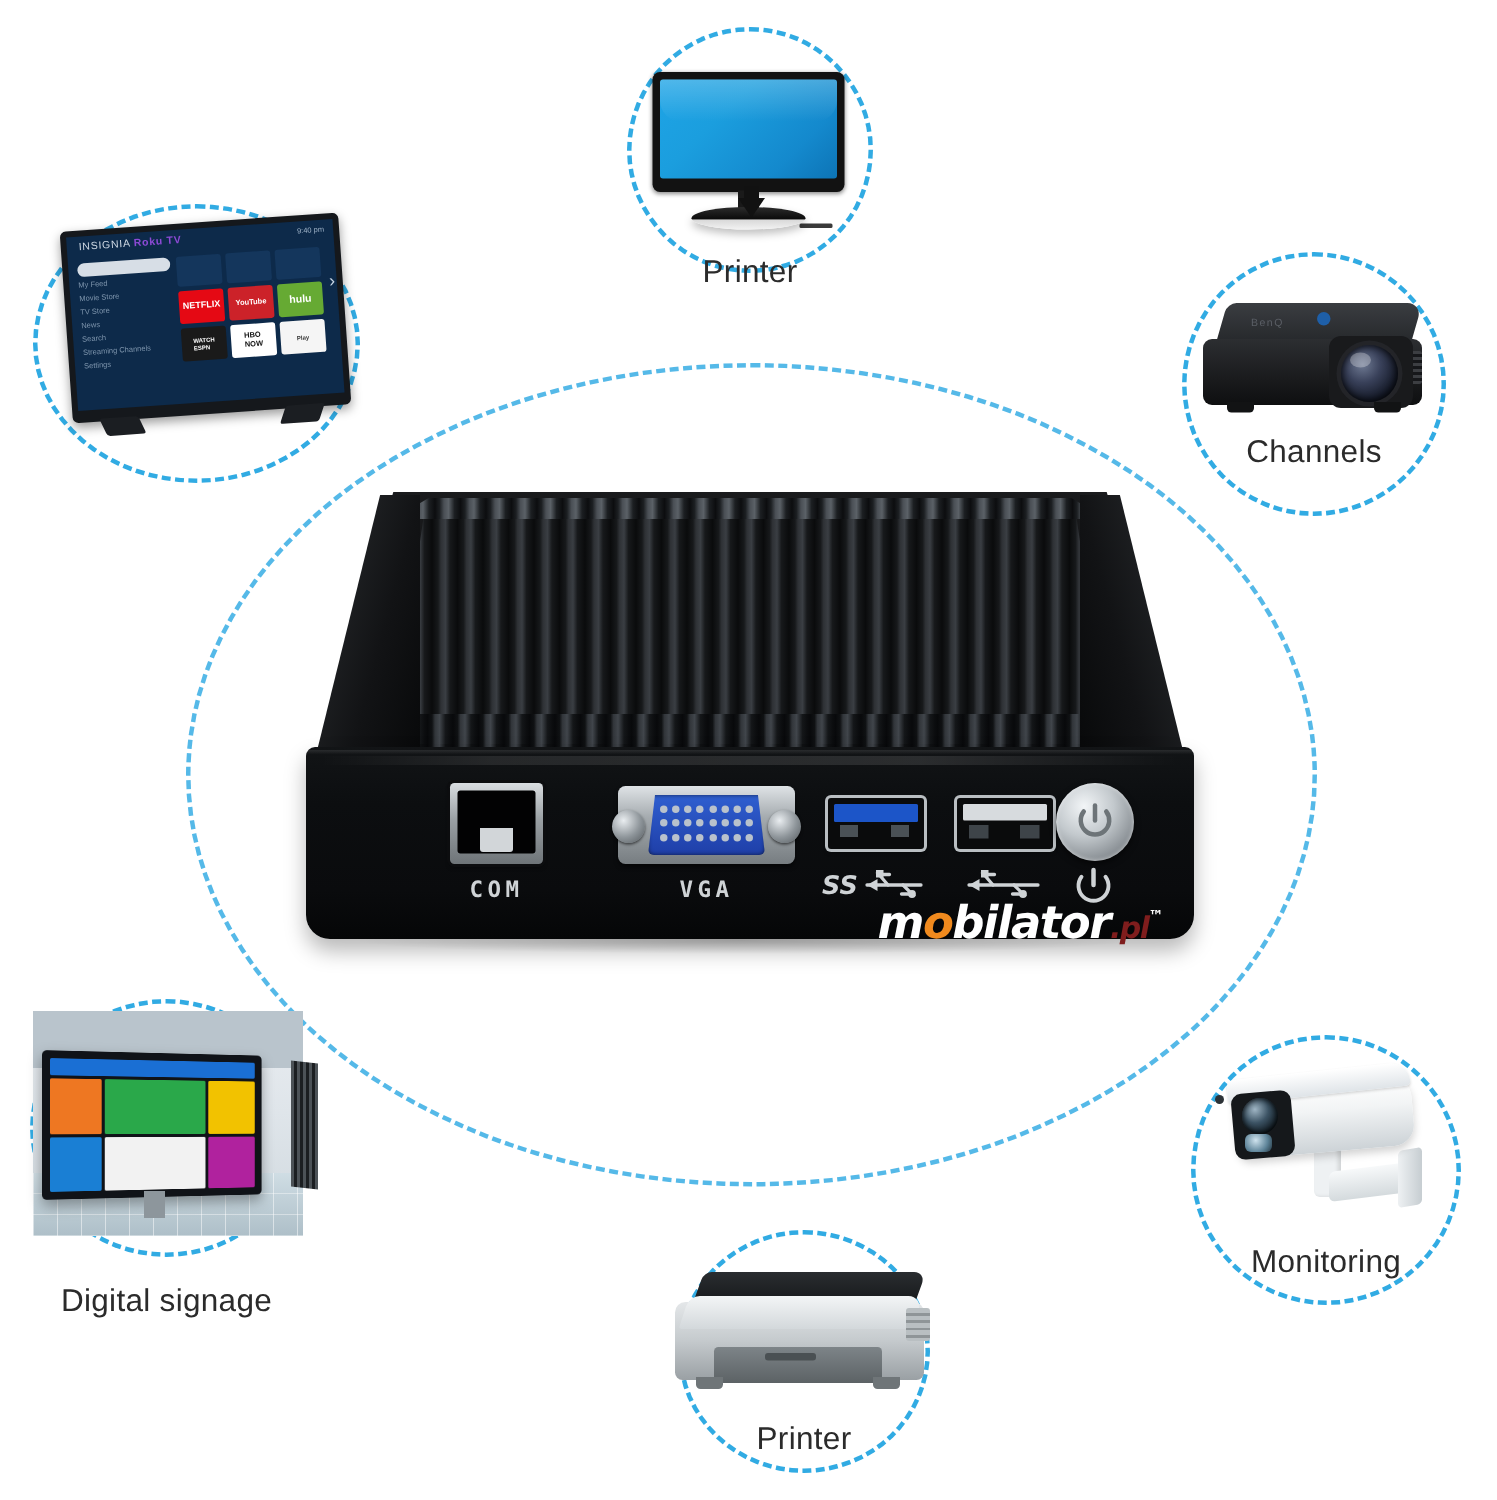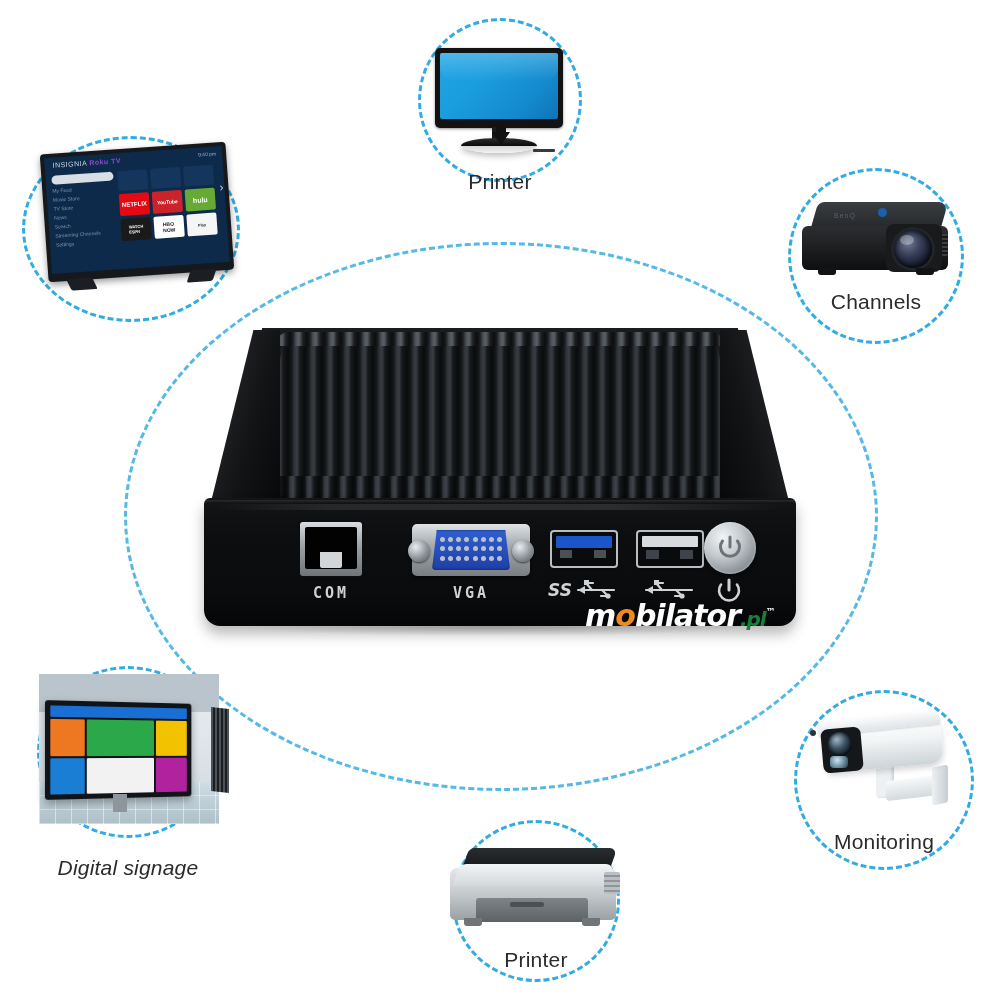--- a/index.html
+++ b/index.html
@@ -212,21 +212,21 @@
      background:radial-gradient(circle at 36% 30%,#f2f5f7 0%,#c3c9cd 40%,#8d9398 72%,#5e6569 100%);
      box-shadow:0 2px 4px rgba(0,0,0,.55),inset 0 0 3px rgba(255,255,255,.6);}
   .pwr-btn svg{position:absolute;left:13px;top:12px;}
 
   .plabel{position:absolute;color:#cfd3d6;font-size:15px;letter-spacing:3px;font-weight:bold;
      font-family:"DejaVu Sans Mono","Liberation Mono",monospace;}
 
   .wm{position:absolute;left:381px;top:272px;font-size:30px;font-weight:bold;font-style:italic;
      letter-spacing:-1px;color:#ffffff;font-family:"DejaVu Sans","Liberation Sans",sans-serif;}
   .wm .o{color:#f08a1e;}
-  .wm .pl{color:#15803d;font-size:20px;}
+  .wm .pl{color:#7f1d1d;font-size:20px;}
   .wm .tm{color:#ffffff;font-size:10px;vertical-align:super;font-style:normal;}
 </style>
 </head>
 <body>
 
 <div class="stage">
 
   <div class="ring big" style="left:124px;top:242px;width:754px;height:549px;"></div>
 
   <div class="node" style="left:418px;top:18px;width:164px;height:180px;">
@@ -295,21 +295,21 @@
         <div class="pj-lens-h"></div>
         <div class="pj-lens"></div>
         <div class="pj-lens-gl"></div>
         <div class="pj-foot"></div>
         <div class="pj-foot2"></div>
       </div>
     </div>
     <div class="label" style="top:122px;width:176px;">Channels</div>
   </div>
 
-  <div class="node" style="left:37px;top:666px;width:228px;height:226px;font-style:italic;">
+  <div class="node" style="left:20px;top:666px;width:228px;height:226px;">
     <div class="ring" style="left:0;top:0;width:182px;height:172px;"></div>
     <div class="art" style="left:2px;top:8px;width:180px;height:150px;">
       <div class="ds">
         <div class="ds-bg"></div>
         <div class="ds-sky"></div>
         <div class="ds-floor"></div>
         <div class="ds-fin"></div>
         <div class="ds-mon">
           <div class="ds-tiles">
             <div class="ds-hdr"></div>

